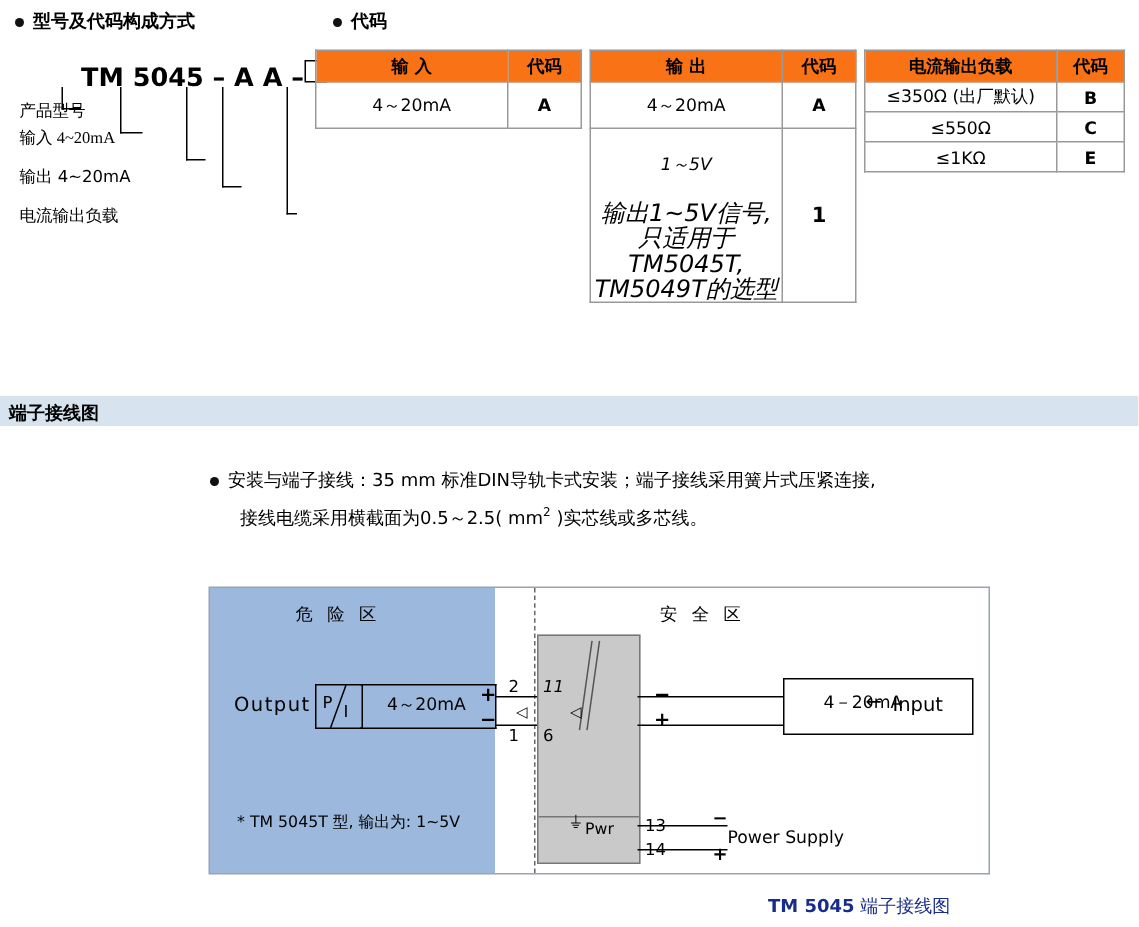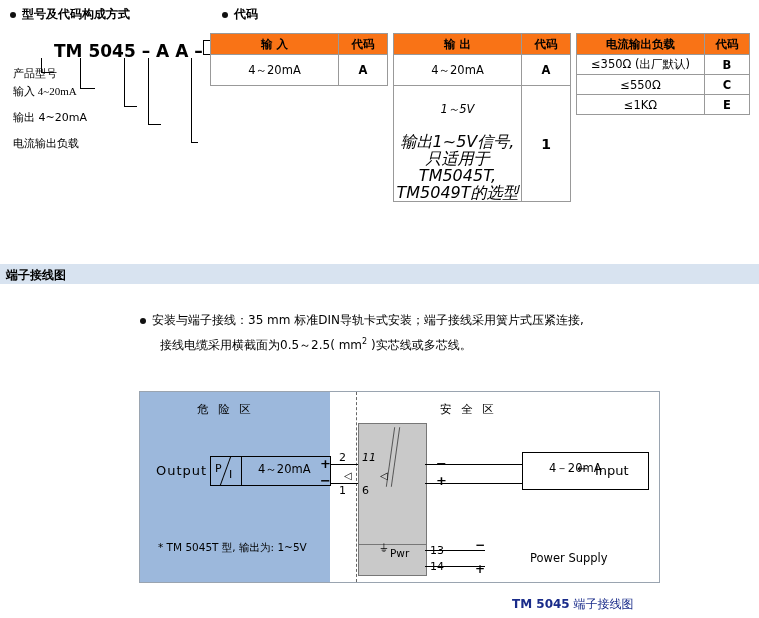--- a/index.html
+++ b/index.html
@@ -216,20 +216,20 @@
   <div class="wire" style="left:285px;top:72px;width:97px;"></div>
   <div class="wire" style="left:285px;top:91px;width:97px;"></div>
   <div style="position:absolute;left:437px;top:69px;font-size:13px;">←</div>
 
   <div style="position:absolute;left:240px;top:150px;font-size:11px;">⏚</div>
   <div id="pwr-label" style="left:250px;top:155px;position:absolute;font-size:10.5px;">Pwr</div>
   <div class="wire" style="left:285px;top:158px;width:60px;"></div>
   <div class="wire" style="left:285px;top:174px;width:60px;"></div>
   <div class="sign" style="left:335px;top:146px;font-size:12px;">−</div>
   <div class="sign" style="left:335px;top:170px;font-size:12px;">+</div>
-  <div style="position:absolute;left:345px;top:159px;font-size:11.5px;margin-left:45px;">Power Supply</div>
+  <div style="position:absolute;left:345px;top:159px;font-size:11.5px;">Power Supply</div>
 
   <div id="footnote">* TM 5045T 型, 输出为: 1~5V</div>
 </div>
 
 <div id="caption">
   <span>TM 5045</span><span class="sub"> 端子接线图</span>
 </div>
 
 </body></html>

